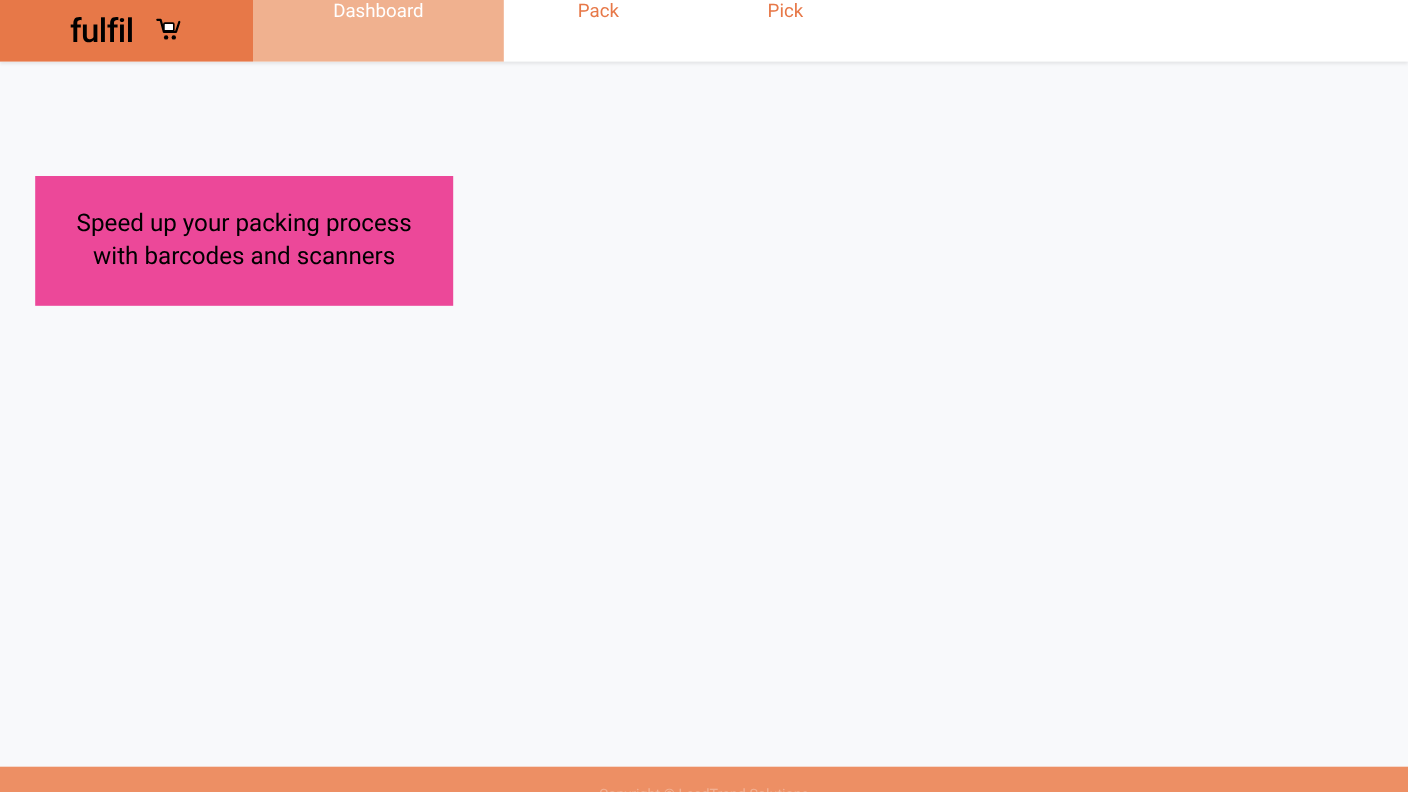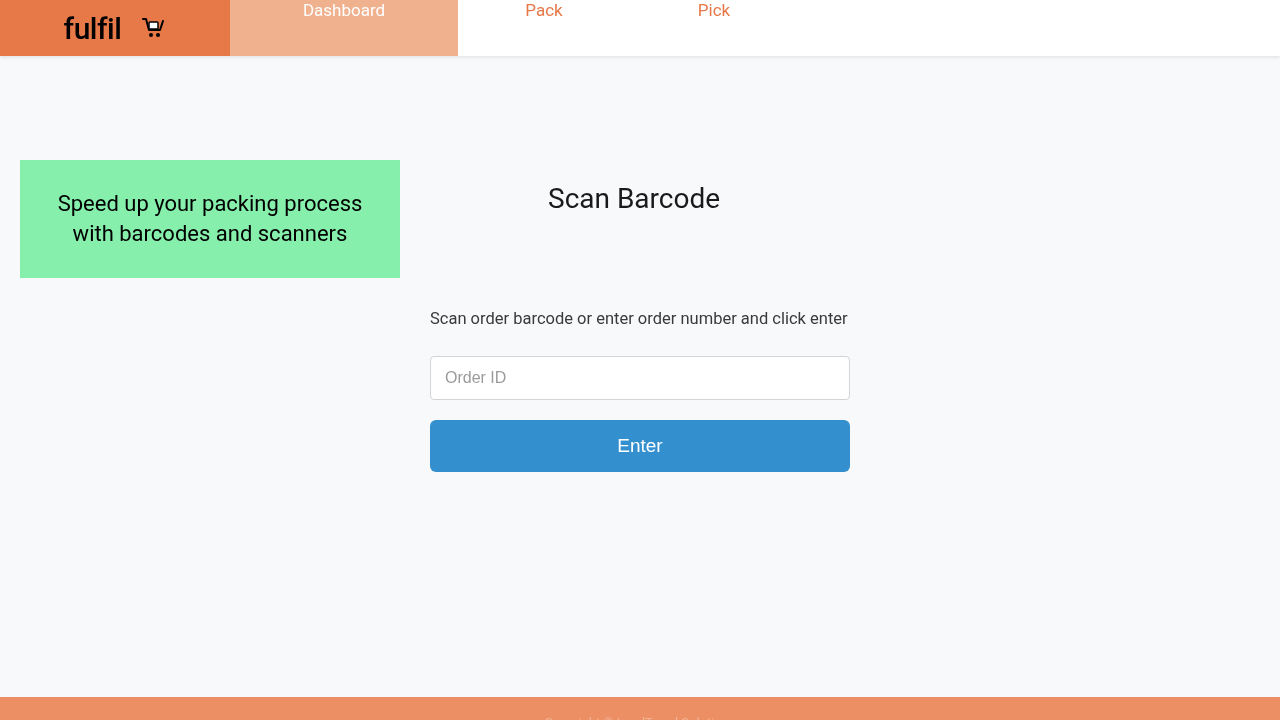--- a/index.html
+++ b/index.html
@@ -62,25 +62,25 @@
     .nav-item.pick { width: 168px; }
     .nav-item.pack { width: 172px; }
     .nav-item.settings { width: 172px; }
 
     .content {
       position: relative;
       padding: 48px 0 0 0;
     }
     .promo {
       position: absolute;
-      left: 20px;
+      left: 32px;
       top: 104px;
       width: 380px;
       height: 118px;
-      background: #86efac;
+      background: #ec4899;
       color: #000;
       display: flex;
       align-items: center;
       justify-content: center;
       text-align: center;
       font-size: 22px;
       line-height: 1.35;
       padding: 18px 18px;
     }
     .main-panel {
@@ -172,23 +172,17 @@
   <div class="nav-item pick">
     <span>Pick</span>
   </div>
 </div>
 
 <div class="content">
   <div class="promo">
     <span>Speed up your packing process with barcodes and scanners</span>
   </div>
 
-  <div class="main-panel">
-    <h1 class="heading">Scan Barcode</h1>
-    <p class="instruction">Scan order barcode or enter order number and click enter</p>
-    <input type="text" class="order-input" placeholder="Order ID" style="">
-    <button class="enter-btn">Enter</button>
-  </div>
 </div>
 
 <div class="footer">
   <span>Copyright © LeadTrend Solutions</span>
 </div>
 
 </body></html>

